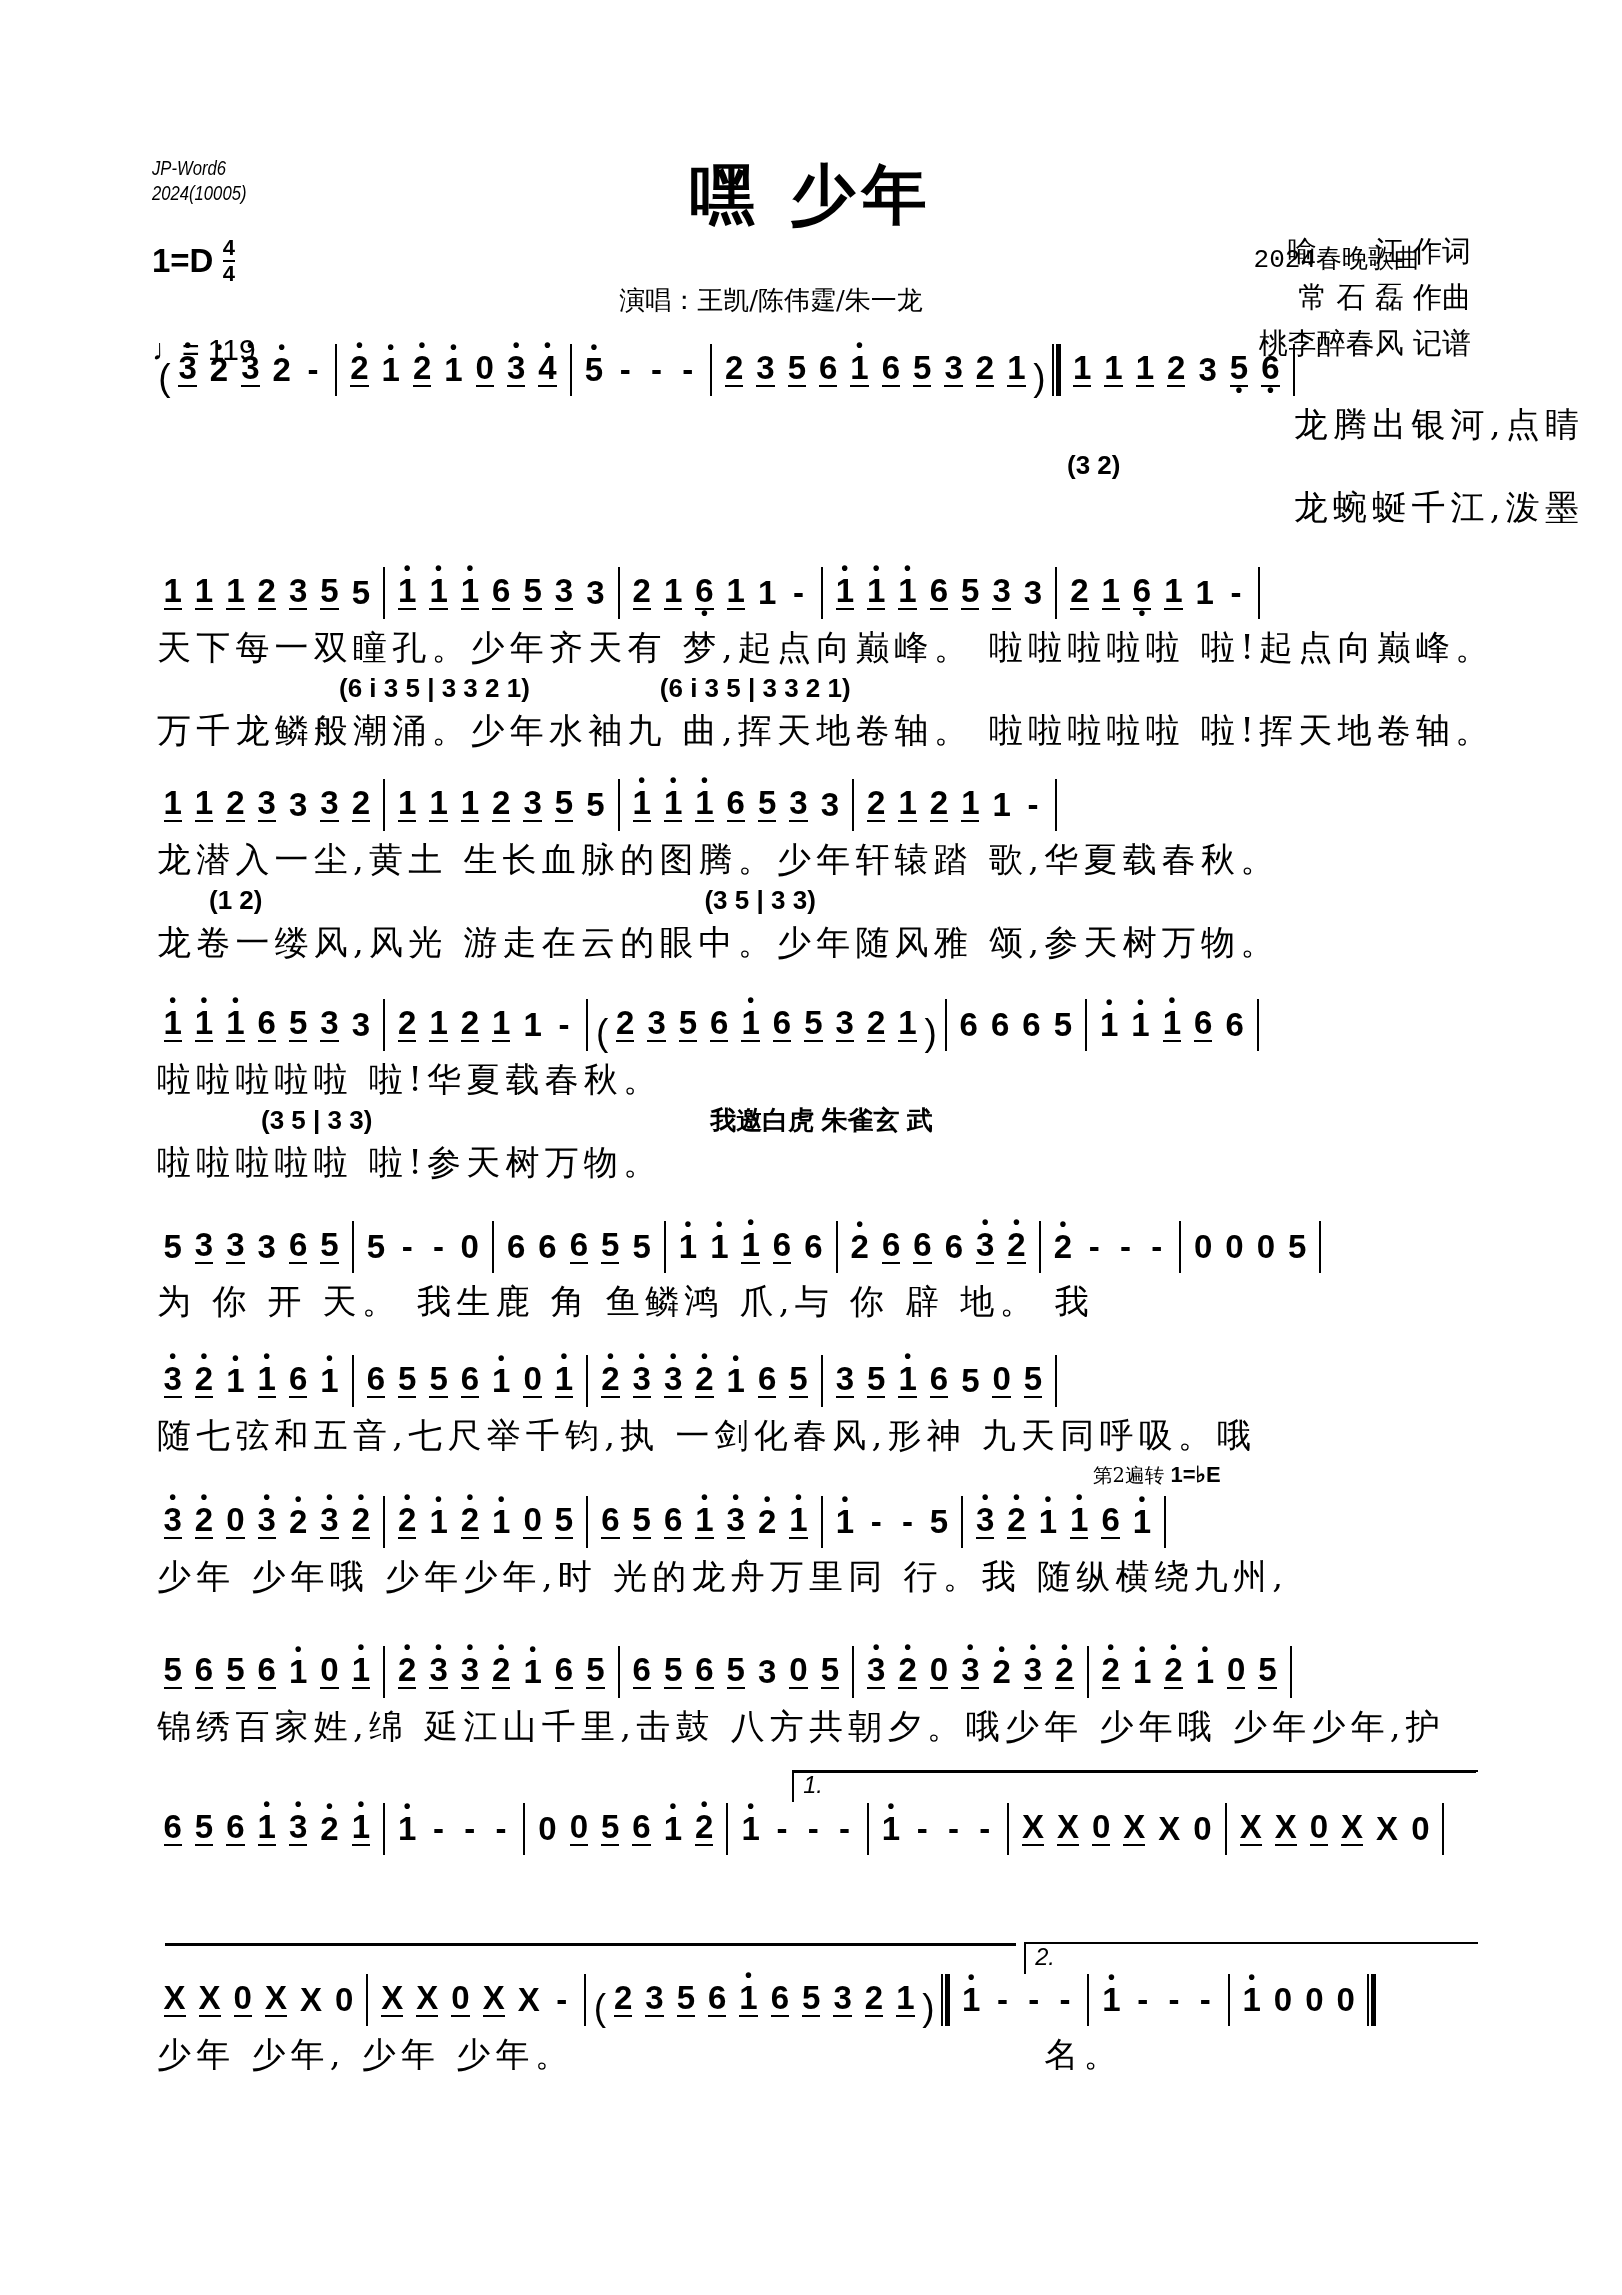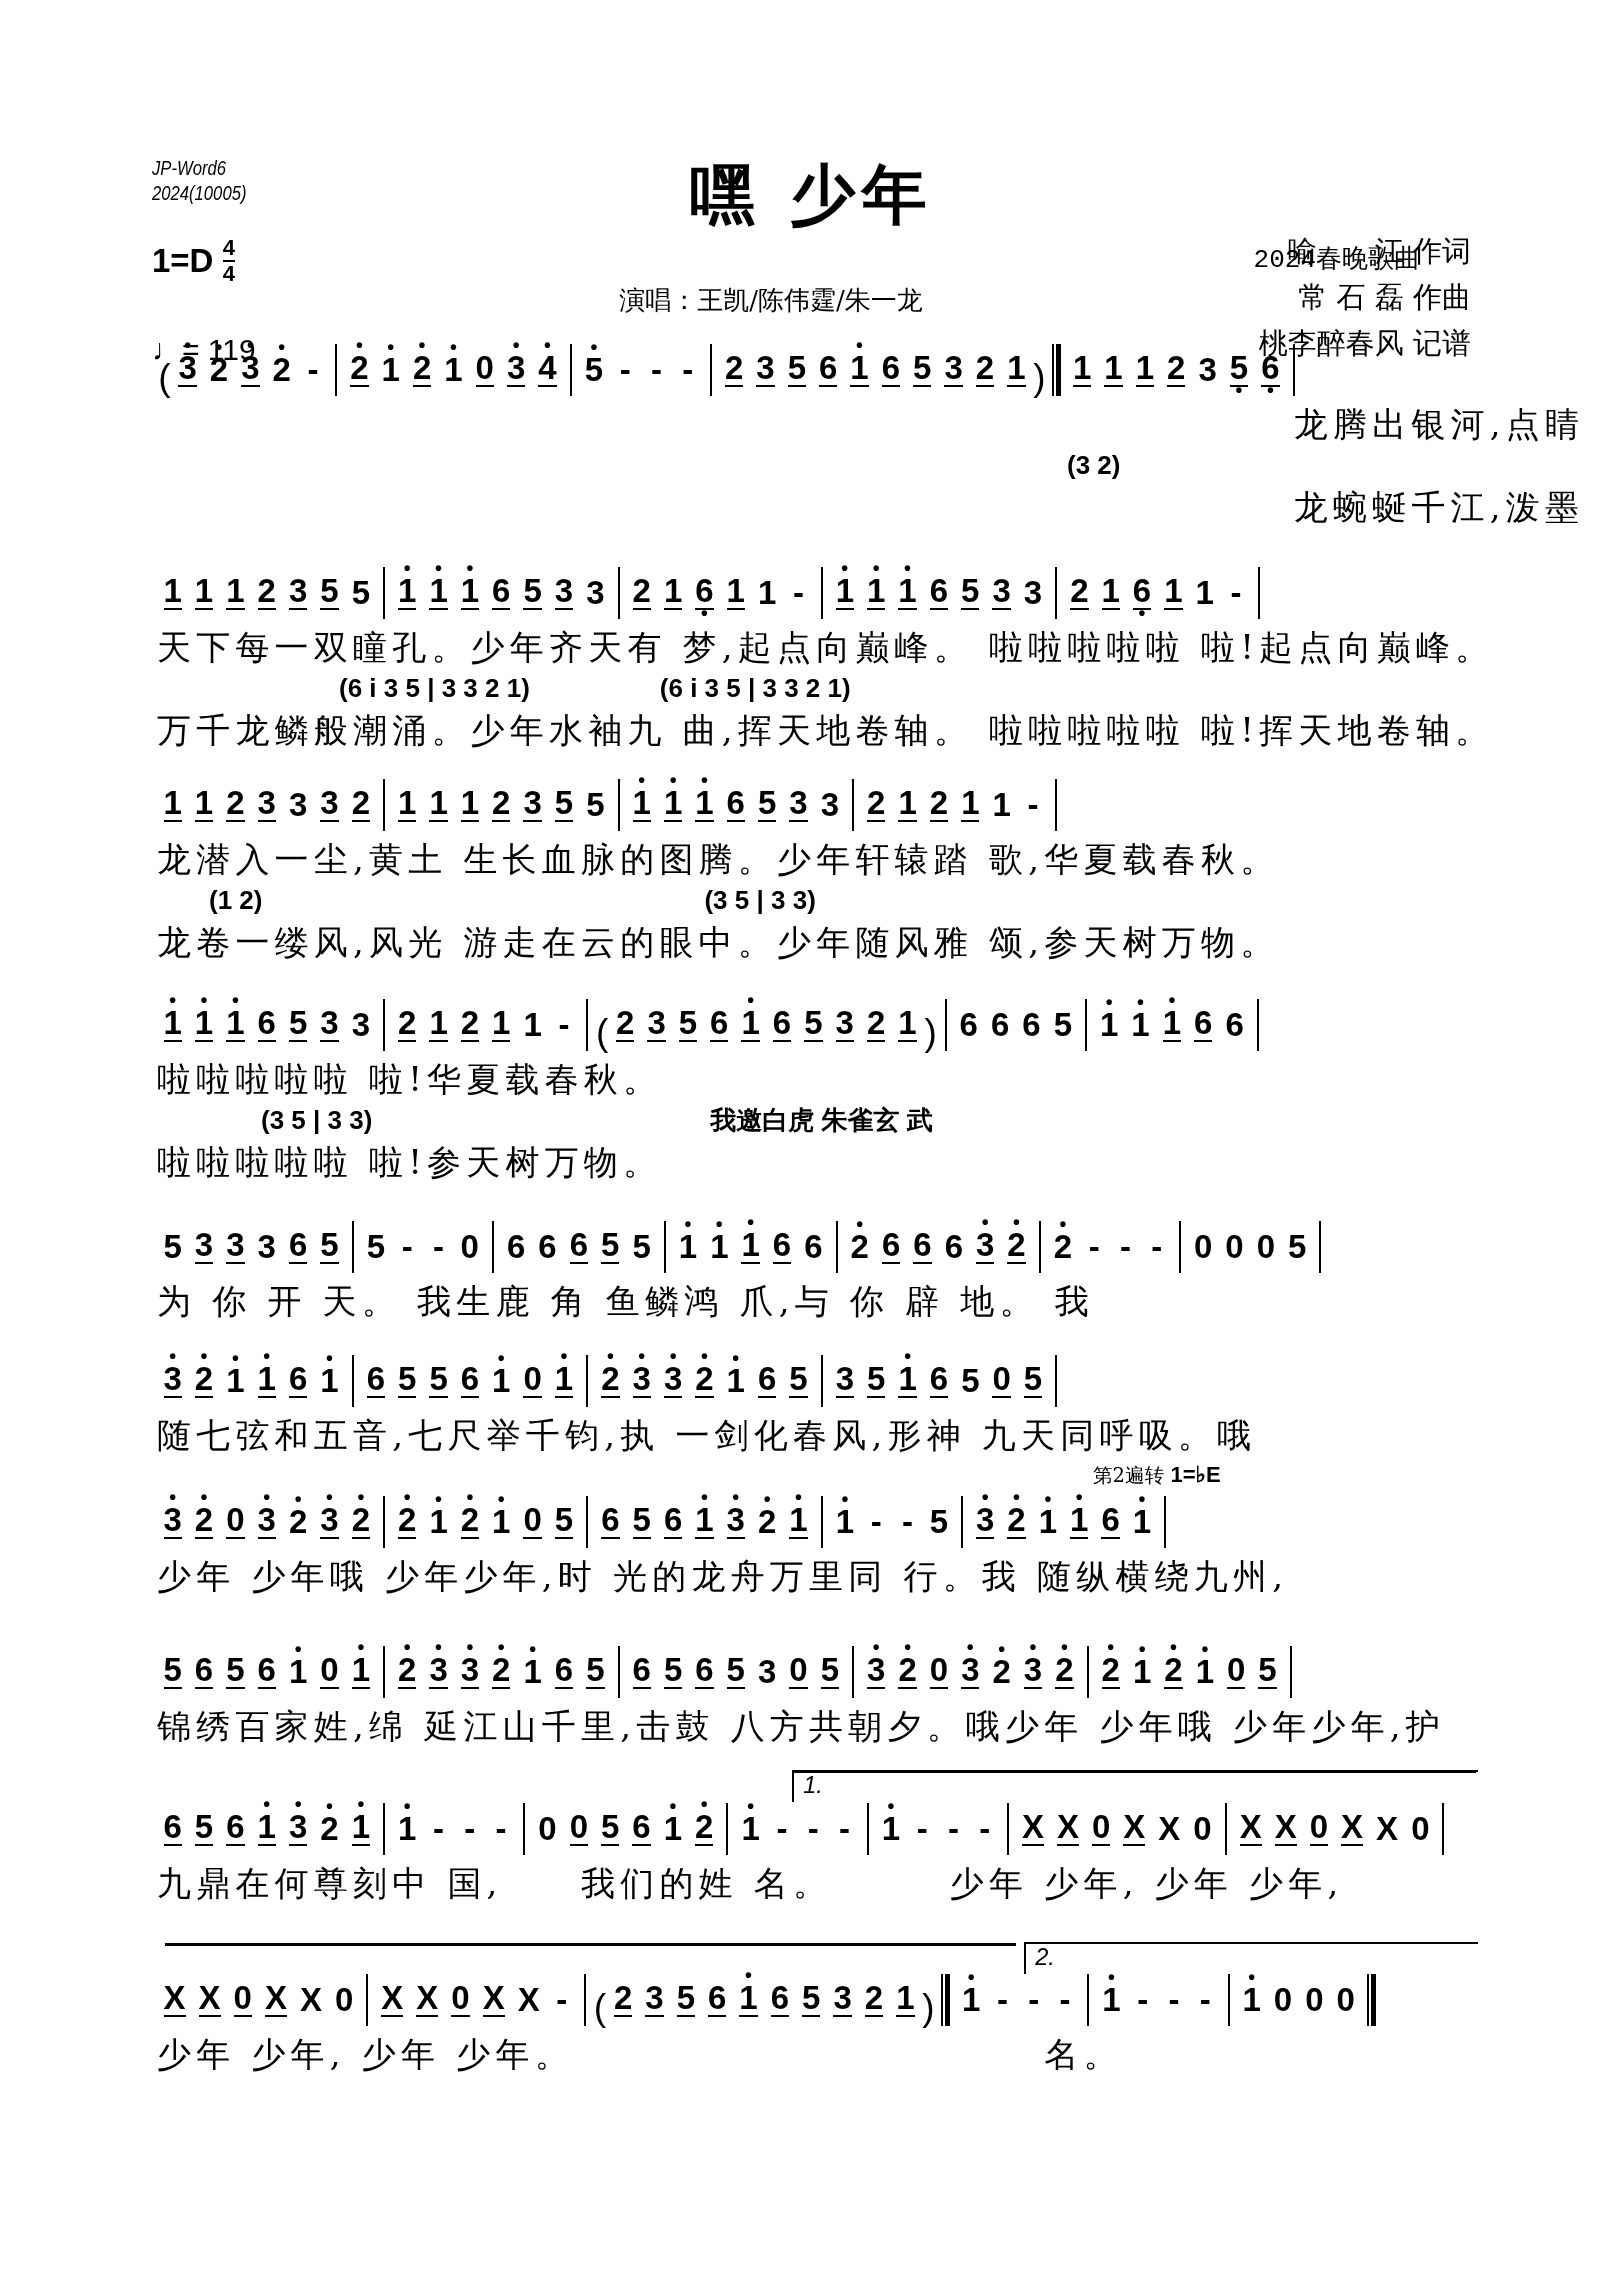--- a/index.html
+++ b/index.html
@@ -1597,21 +1597,20 @@
           <span class="num">X</span>
           <span class="lo"></span>
         </span>
         <span class="tok">
           <span class="hi"></span>
           <span class="num">0</span>
           <span class="lo"></span>
         </span>
         <span class="bar"></span>
       </div>
-      <div class="lyric">九鼎在何尊刻中 国,　　我们的姓 名。　　　少年 少年, 少年 少年,</div>
     </div>
     <div class="row" style="top: 1970px;">
       <div class="staff">
         <span class="tok">
           <span class="hi"></span>
           <span class="num u1">X</span>
           <span class="lo"></span>
         </span>
         <span class="tok">
           <span class="hi"></span>

